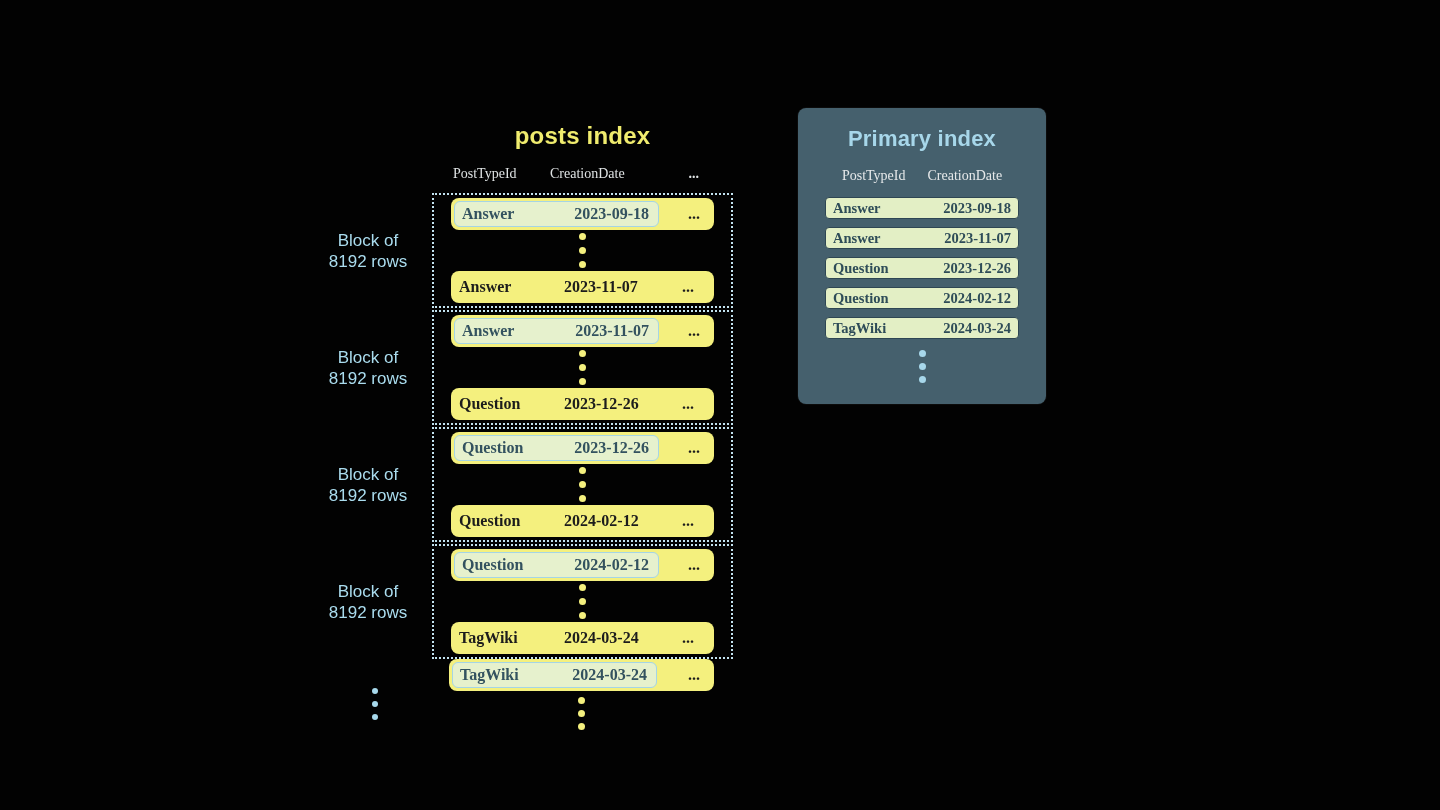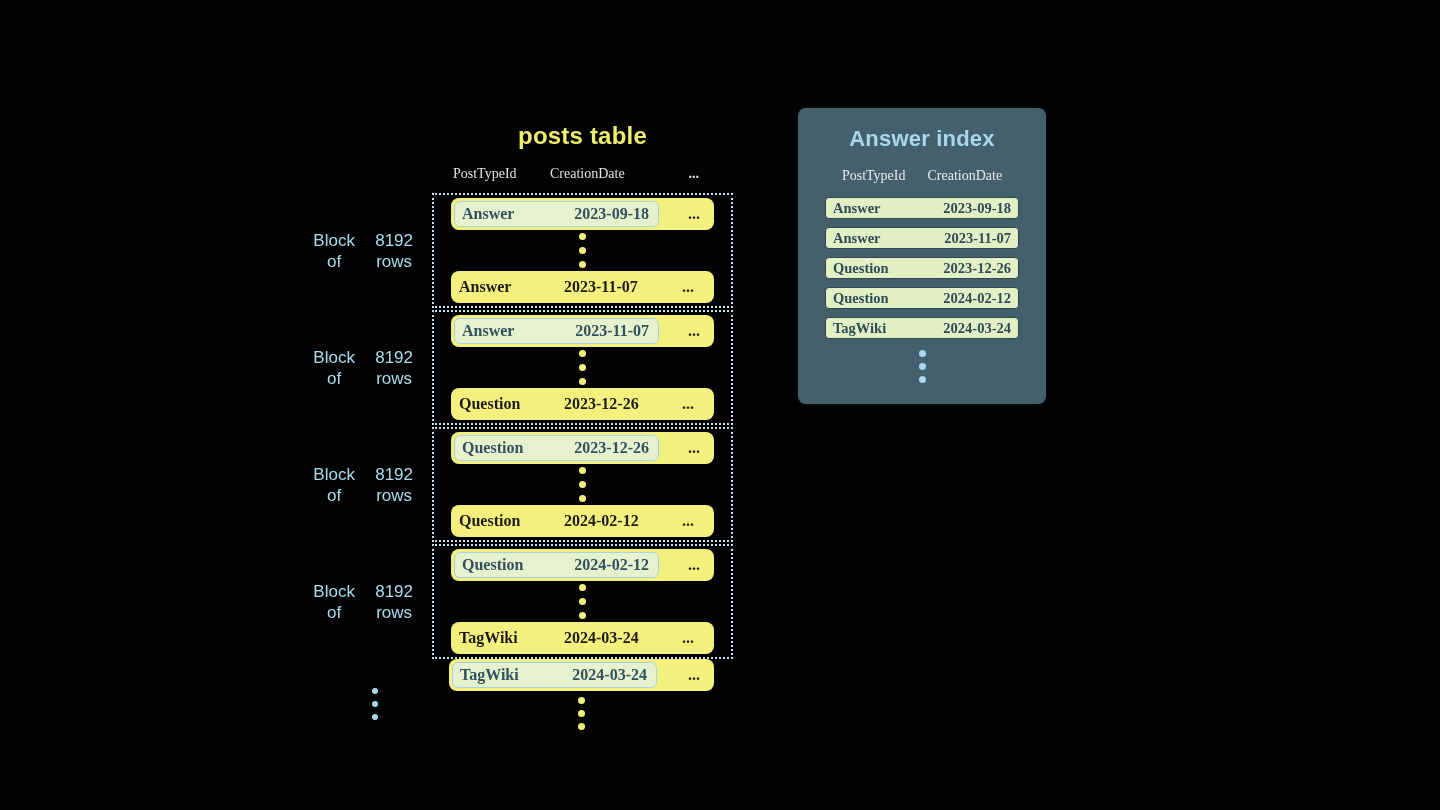--- a/index.html
+++ b/index.html
@@ -41,21 +41,21 @@
     width:205px;height:26px;padding:0 9px 0 7px;border-radius:6px;
     background:#e6f1cd;border:1.5px solid #a5d5e5;color:#33525f;
   }
   .yrow.hilite .cell-dots{margin-left:auto;}
 
   .vdots{flex:1;display:flex;flex-direction:column;align-items:center;justify-content:center;gap:7px;}
   .vdots .dot{width:7px;height:7px;border-radius:50%;background:#f4f07e;}
 
   .block-labels{position:absolute;left:308px;top:193px;width:120px;}
   .block-label{
-    height:115px;margin-bottom:2px;display:flex;
+    height:115px;margin-bottom:2px;display:flex;flex-direction:column;
     align-items:center;justify-content:center;text-align:center;
     color:#aadcee;font-size:17px;line-height:21px;font-weight:400;
   }
 
   .overflow-row{position:absolute;left:449px;top:659px;width:265px;}
   .overflow-row .yrow{width:265px;}
 
   .bottom-dots-yellow{
     position:absolute;left:578px;top:697px;display:flex;flex-direction:column;gap:6px;align-items:center;
   }
@@ -86,21 +86,21 @@
     font-size:14.5px;font-weight:700;color:#2e4c58;
   }
   .panel-dots{margin-top:11px;display:flex;flex-direction:column;gap:6px;align-items:center;}
   .panel-dots .dot{width:7px;height:7px;border-radius:50%;background:#a7d7ea;}
 </style>
 </head>
 <body>
 
 <div class="canvas">
 
-  <h2 class="posts-title">posts table</h2>
+  <h2 class="posts-title">posts index</h2>
 
   <div class="posts-header mono">
     <span class="col-type">PostTypeId</span>
     <span class="col-date">CreationDate</span>
     <span class="col-dots">...</span>
   </div>
 
   <div class="block-labels">
     <div class="block-label">
       <span>Block of</span>
@@ -218,21 +218,21 @@
       <span class="dot"></span>
       <span class="dot"></span>
   </div>
   <div class="left-dots-blue">
     <span class="dot"></span>
       <span class="dot"></span>
       <span class="dot"></span>
   </div>
 
   <aside class="panel">
-    <h2 class="panel-title">Answer index</h2>
+    <h2 class="panel-title">Primary index</h2>
 
     <div class="panel-header mono">
       <span>PostTypeId</span>
       <span>CreationDate</span>
     </div>
 
     <div class="panel-rows">
       <div class="grow mono">
         <span>Answer</span>
         <span>2023-09-18</span>

